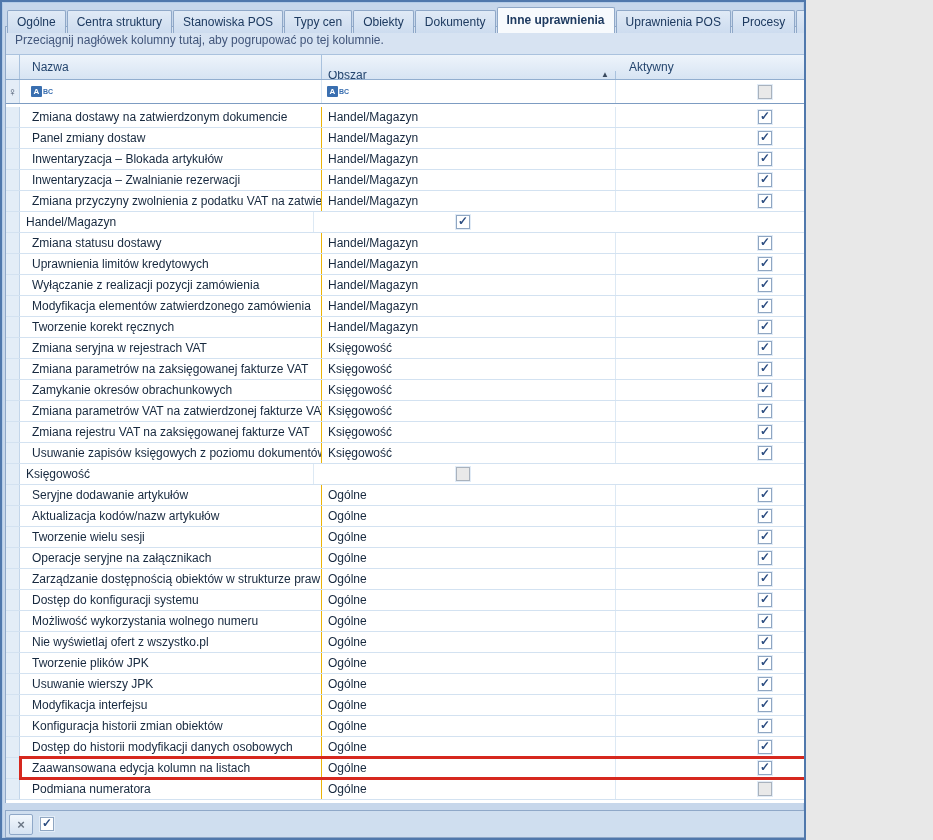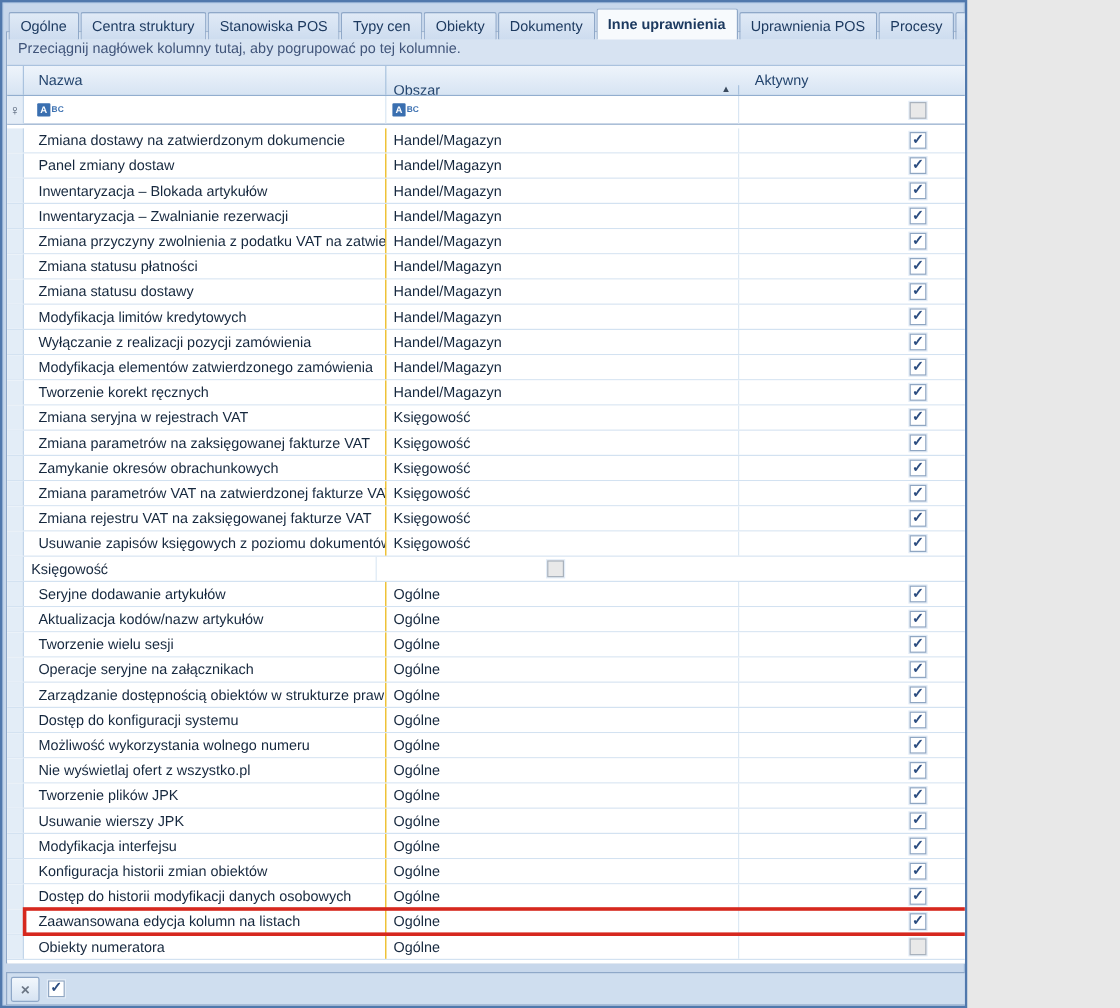--- a/index.html
+++ b/index.html
@@ -198,41 +198,40 @@
     <div class="c-name">Zmiana przyczyny zwolnienia z podatku VAT na zatwie...</div>
     <div class="c-area">Handel/Magazyn</div>
     <div class="c-active">
       <span class="cbx">
                 <span class="mark">✓</span>
               </span>
     </div>
   </div>
           <div class="row">
     <div class="c-ind"></div>
-    <div class="c-name">Zmiana statusu płatności</div>
     <div class="c-area">Handel/Magazyn</div>
     <div class="c-active">
       <span class="cbx">
                 <span class="mark">✓</span>
               </span>
     </div>
   </div>
           <div class="row">
     <div class="c-ind"></div>
     <div class="c-name">Zmiana statusu dostawy</div>
     <div class="c-area">Handel/Magazyn</div>
     <div class="c-active">
       <span class="cbx">
                 <span class="mark">✓</span>
               </span>
     </div>
   </div>
           <div class="row">
     <div class="c-ind"></div>
-    <div class="c-name">Modyfikacja limitów kredytowych</div>
+    <div class="c-name">Uprawnienia limitów kredytowych</div>
     <div class="c-area">Handel/Magazyn</div>
     <div class="c-active">
       <span class="cbx">
                 <span class="mark">✓</span>
               </span>
     </div>
   </div>
           <div class="row">
     <div class="c-ind"></div>
     <div class="c-name">Wyłączanie z realizacji pozycji zamówienia</div>
@@ -467,21 +466,21 @@
     <div class="c-name">Zaawansowana edycja kolumn na listach</div>
     <div class="c-area">Ogólne</div>
     <div class="c-active">
       <span class="cbx">
                 <span class="mark">✓</span>
               </span>
     </div>
   </div>
           <div class="row">
     <div class="c-ind"></div>
-    <div class="c-name">Obiekty numeratora</div>
+    <div class="c-name">Podmiana numeratora</div>
     <div class="c-area">Ogólne</div>
     <div class="c-active">
       <span class="cbx unchecked">
                 <span class="mark"></span>
               </span>
     </div>
   </div>
         </div>
 
       <div class="vscroll">

